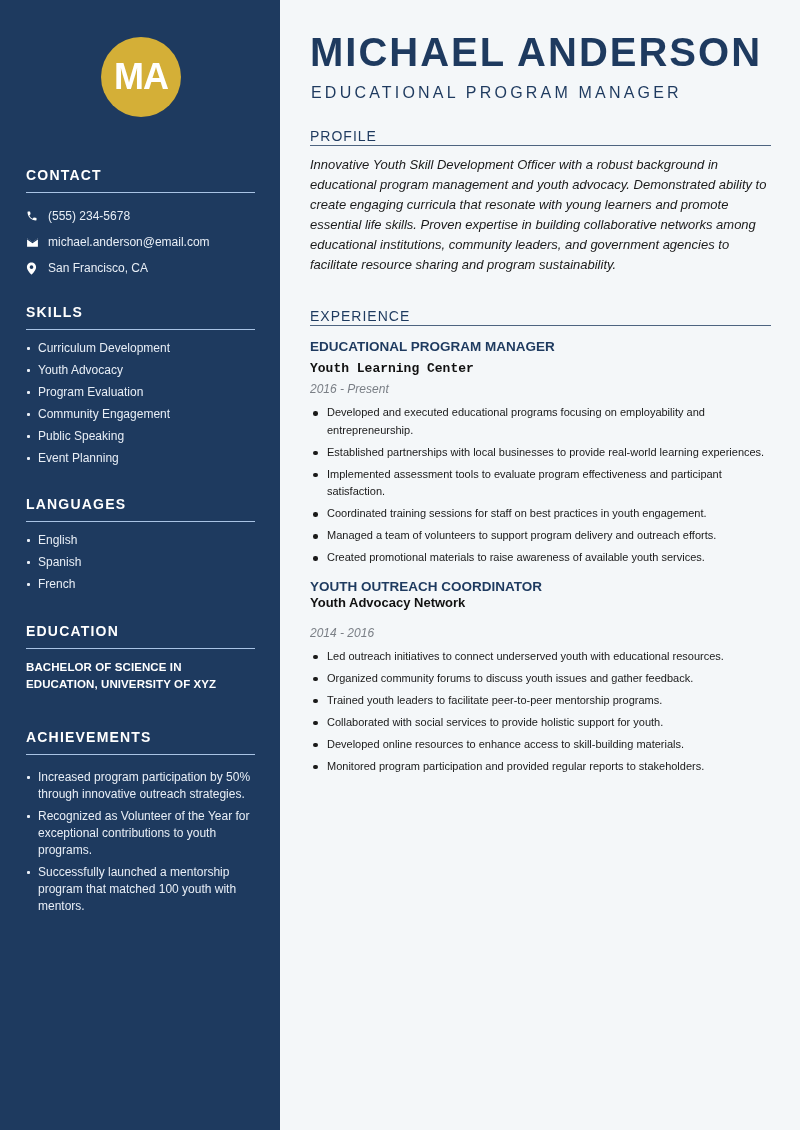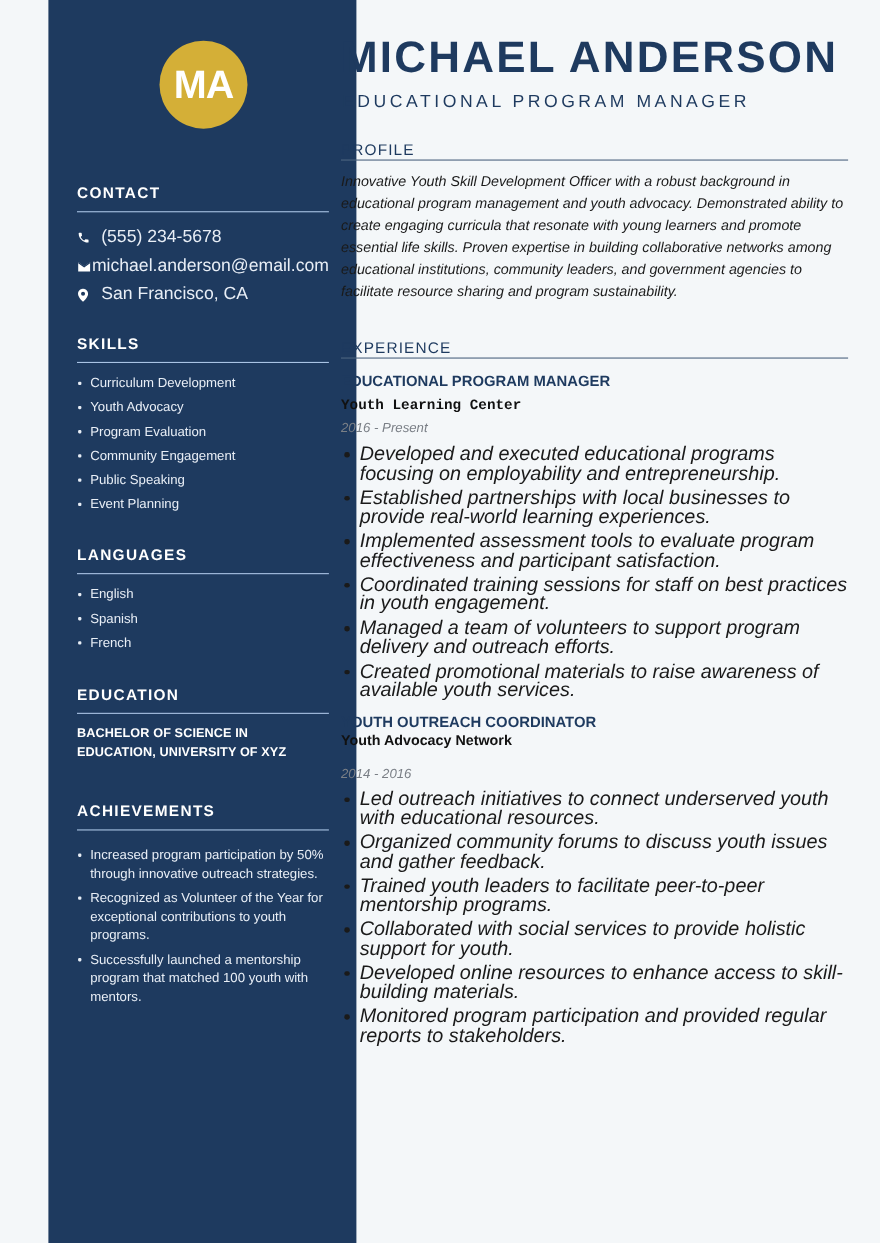--- a/index.html
+++ b/index.html
@@ -9,21 +9,20 @@
       background: #f4f7f9;
       position: relative;
       overflow: hidden;
     }
     .sidebar {
       position: absolute; left: 0; top: 0;
       width: 280px; height: 1130px;
       background: #1e3a5f;
       color: #ffffff;
       padding: 0 26px;
-      margin-left: 44px;
     }
     .avatar {
       position: absolute;
       left: 101px; top: 37px;
       width: 80px; height: 80px;
       border-radius: 50%;
       background: #d4af37;
       display: flex; align-items: center; justify-content: center;
       color: #ffffff;
       font-weight: bold;
@@ -33,21 +32,21 @@
     .side-section { position: absolute; left: 26px; width: 229px; }
     .side-heading {
       font-size: 14px; font-weight: bold; letter-spacing: 1.2px;
       color: #ffffff;
       padding-bottom: 9px;
       border-bottom: 1.5px solid #a9c3e4;
       margin-bottom: 10px;
     }
     .contact-row {
       display: flex; align-items: center;
-      font-size: 16px; color: #e8eef6;
+      font-size: 12px; color: #e8eef6;
       height: 26px;
       text-align: right;
     }
     .contact-row .ico { width: 22px; display: flex; align-items: center; }
     .side-list { list-style: none; }
     .side-list li {
       position: relative;
       padding-left: 12px;
       font-size: 12px;
       color: #e8eef6;
@@ -82,23 +81,22 @@
       font-size: 13px; color: #1a1a1a; line-height: 20px;
       margin-top: 9px;
       font-style: italic;
     }
     .job-title { font-size: 13.5px; font-weight: bold; color: #1e3a5f; }
     .company { font-size: 13px; font-weight: bold; color: #111111; }
     .dates { font-size: 12px; font-style: italic; color: #7a7f86; }
     .job-list { list-style: none; }
     .job-list li {
       position: relative; padding-left: 17px;
-      font-size: 18px; color: #1a1a1a; line-height: 17.5px;
+      font-size: 11px; color: #1a1a1a; line-height: 17.5px;
       margin-bottom: 4.5px;
-      font-style: italic;
     }
     .job-list li::before {
       content: "";
       position: absolute; left: 3px; top: 7px;
       width: 4.5px; height: 4.5px; border-radius: 50%;
       background: #1a1a1a;
     }
     .abs { position: absolute; }
   </style>
 </head>

